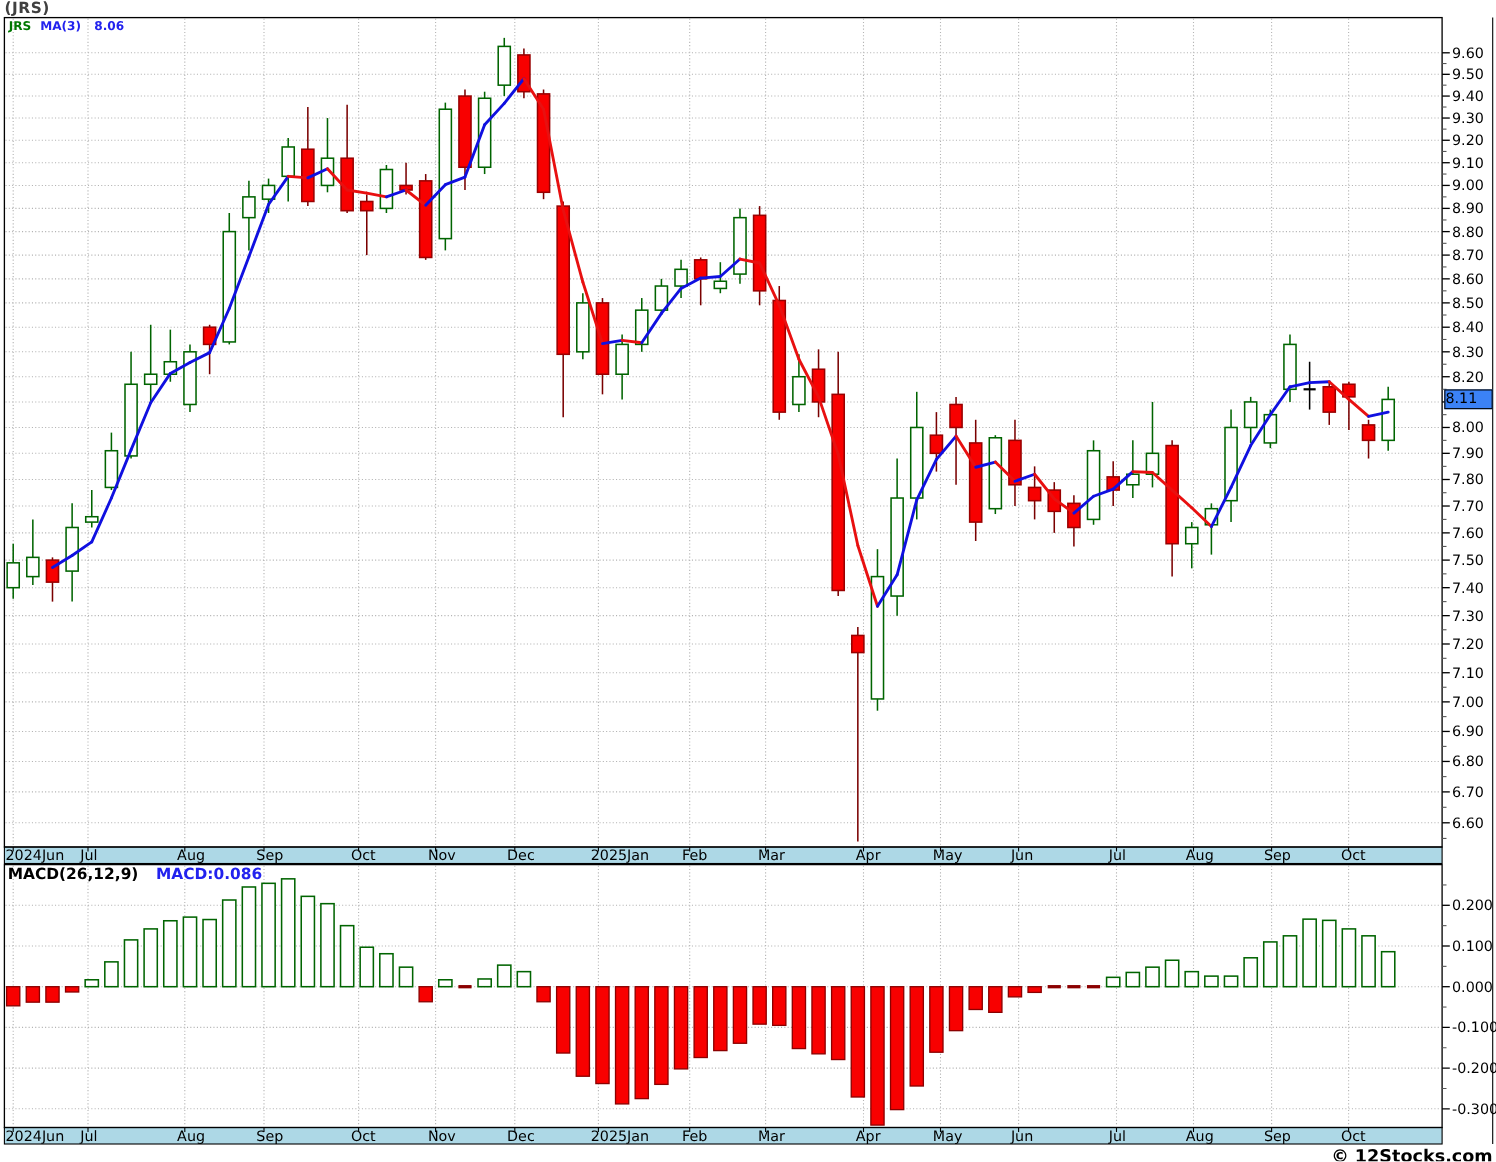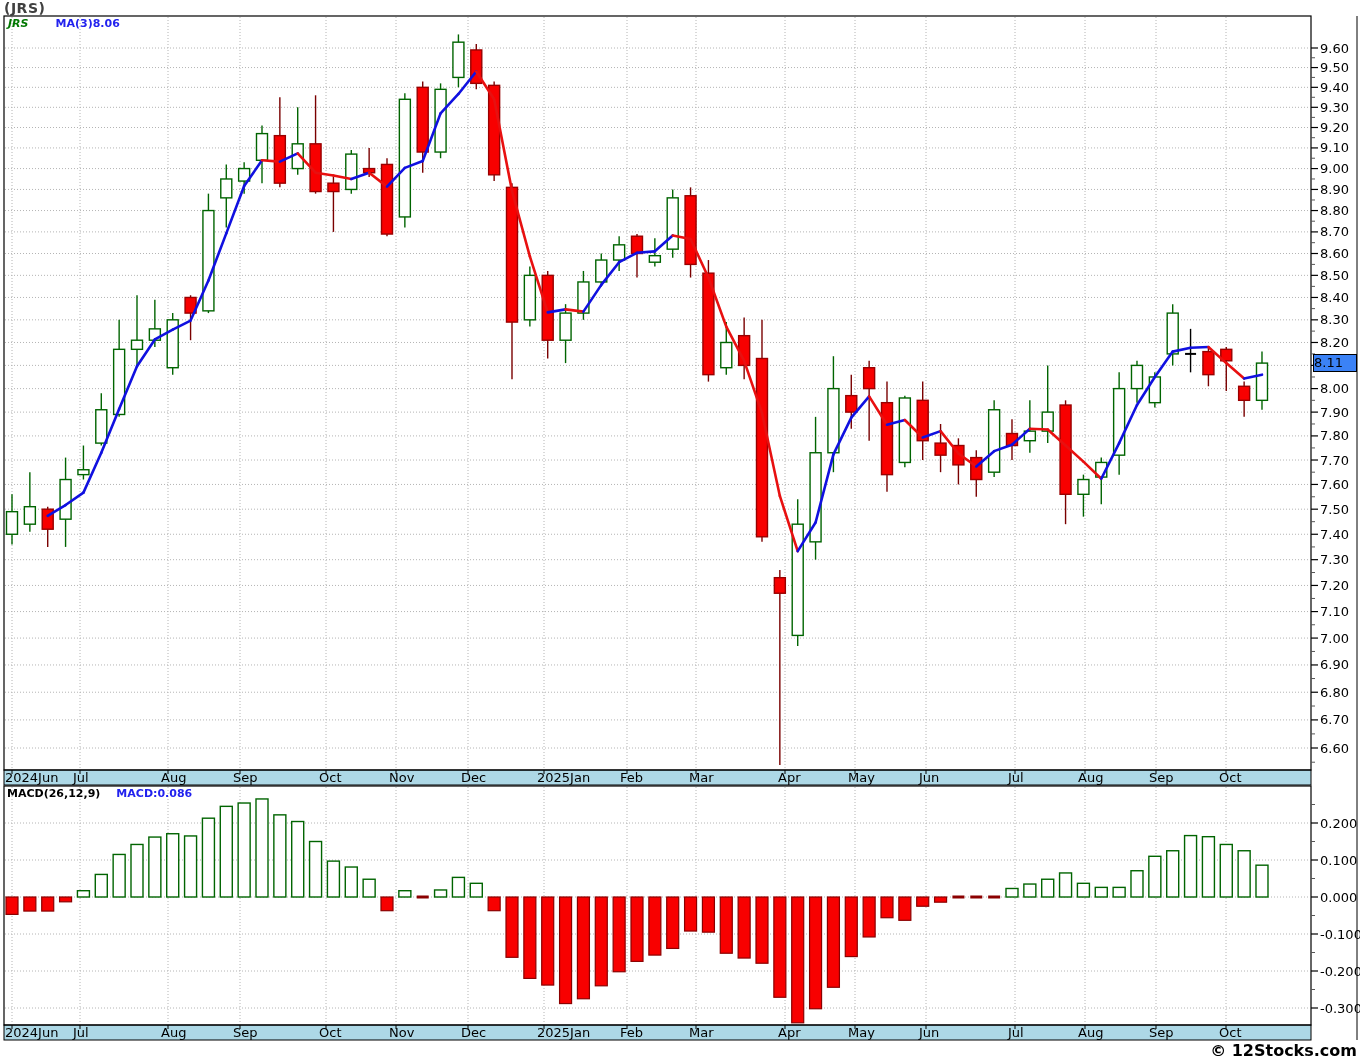--- a/index.html
+++ b/index.html
@@ -1,24 +1,24 @@
 <!DOCTYPE html>
 <html><head>
 <meta charset="utf-8">
 <style>
   html,body{margin:0;padding:0;background:#fff;}
   #stage{position:relative;width:1360px;height:1056px;background:#fff;overflow:hidden;
          font-family:"DejaVu Sans","Liberation Sans",sans-serif;}
   #chart-svg{position:absolute;left:0;top:0;}
   .ttl{position:absolute;left:4px;top:0px;font-size:14px;font-weight:bold;color:#404040;letter-spacing:0.5px;}
   .legend{position:absolute;left:8px;top:17px;font-size:11px;font-weight:bold;white-space:pre;}
-  .legend .sym{color:#007700;font-style:italic;}
-  .legend .ma{color:#2222EE;margin-left:27px;}
-  .legend .maval{color:#2222EE;}
-  .mlegend{position:absolute;left:7px;top:787px;font-size:11px;font-weight:bold;white-space:pre;}
+  .legend .sym{color:#007700;}
+  .legend .ma{color:#2222EE;margin-left:8px;}
+  .legend .maval{color:#2222EE;margin-left:12px;}
+  .mlegend{position:absolute;left:7px;top:787px;font-size:14px;font-weight:bold;white-space:pre;}
   .mlegend .ml{color:#000;}
   .mlegend .mv{color:#2222EE;margin-left:16px;}
   .badge{position:absolute;left:1313px;width:42px;height:16px;background:#3b82f6;border:1px solid #000;
          font-size:13px;color:#000;text-align:left;line-height:16px;}
   .copyright{position:absolute;right:3px;top:1041px;font-size:16px;font-weight:bold;color:#000;}
 </style>
 </head>
 <body>
 
 <div id="stage">

